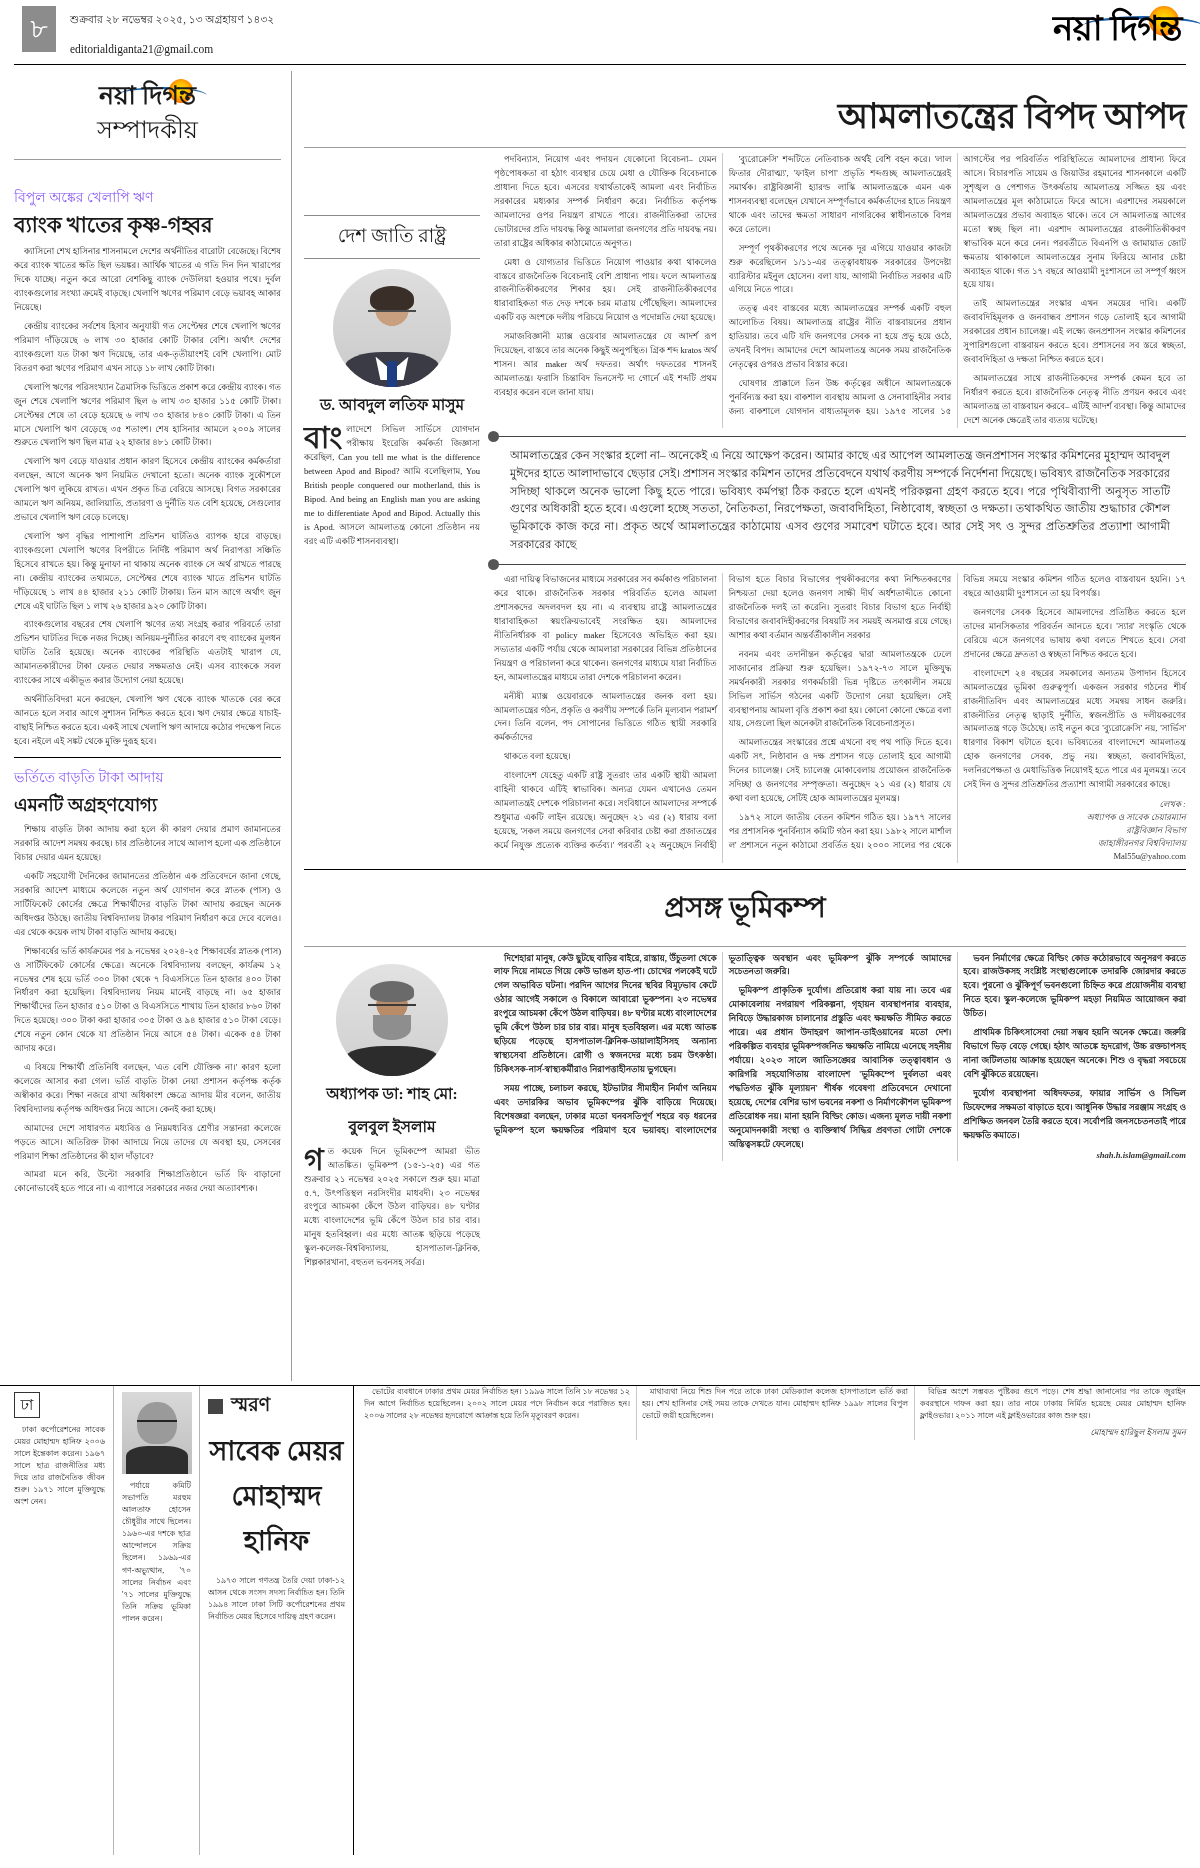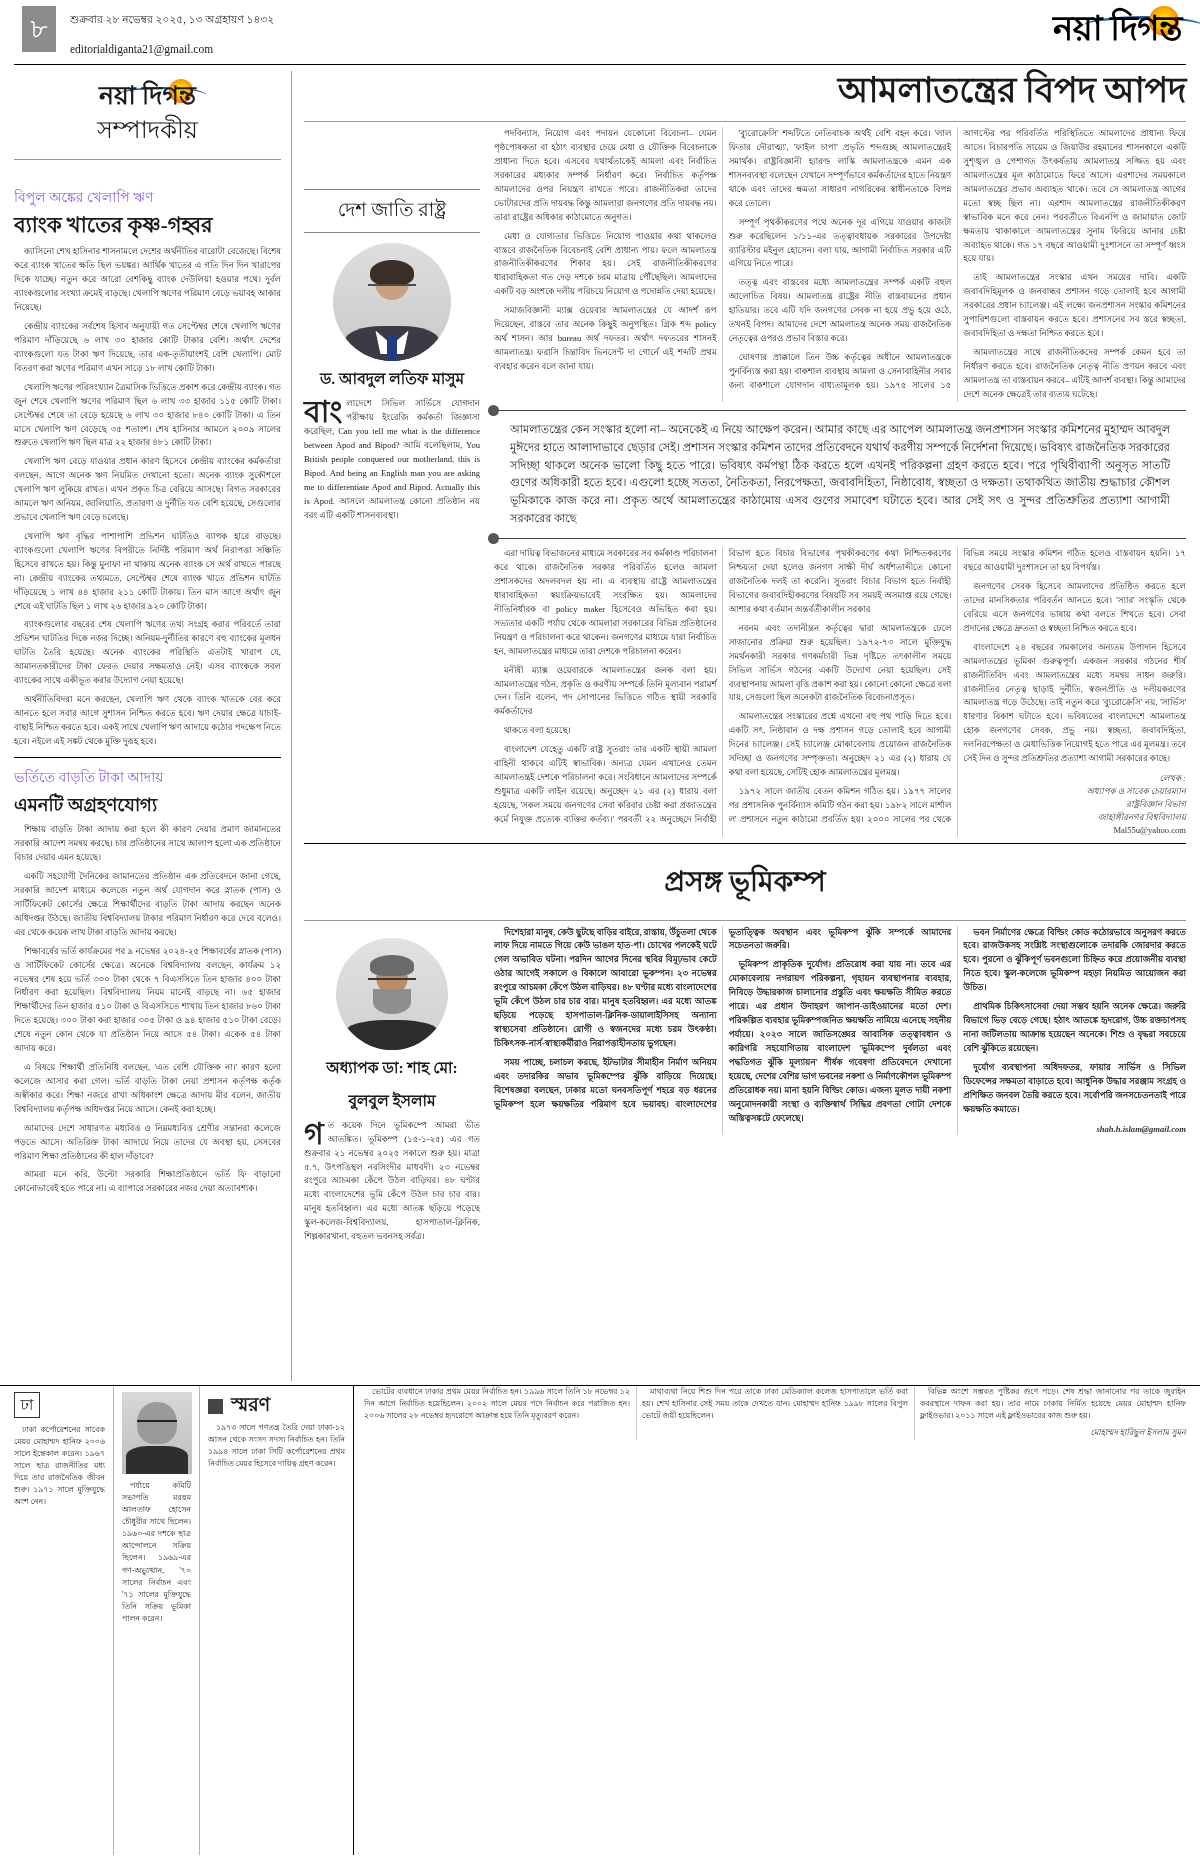--- a/index.html
+++ b/index.html
@@ -73,21 +73,21 @@
   .body-txt p { margin-bottom: 5px; text-indent: 10px; }
 
   .ed-head2 { font-size: 18px; font-weight: bold; line-height: 1.25; margin: 4px 0 7px 0; }
 
   
   .feature { display: flex; }
   .feature-left { width: 190px; padding-right: 14px; }
   .feature-right { flex: 1; }
   .big-head {
     font-size: 35px; font-weight: bold; text-align: right;
-    line-height: 1.12; margin: 0 0 6px 0; letter-spacing: -0.3px;
+    line-height: 1.12; margin: 26px 0 6px 0; letter-spacing: -0.3px;
   }
   .col-rule { border: 0; border-top: 1px solid #9a9a9a; margin: 5px 0; }
 
   .series-label {
     text-align: center; font-size: 19px; padding: 5px 0 5px 0;
     border-top: 1px solid #8a8a8a; border-bottom: 1px solid #8a8a8a;
     margin-top: 62px;
   }
   .author-photo {
     width: 118px; height: 118px; border-radius: 50%; margin: 10px auto 0 auto;
@@ -279,21 +279,21 @@
           <div class="body-txt" style="margin-top:8px">
             <p class="dropcap" style="text-indent:0">বাংলাদেশে সিভিল সার্ভিসে যোগদান পরীক্ষায় ইংরেজি কর্মকর্তা জিজ্ঞাসা করেছিল, Can you tell me what is the difference between Apod and Bipod? আমি বলেছিলাম, You British people conquered our motherland, this is Bipod. And being an English man you are asking me to differentiate Apod and Bipod. Actually this is Apod. আসলে আমলাতন্ত্র কোনো প্রতিষ্ঠান নয় বরং এটি একটি শাসনব্যবস্থা।</p>
           </div>
         </div>
 
         <div class="feature-right">
           <div class="three-col">
             <div class="body-txt">
               <p>পদবিন্যাস, নিয়োগ এবং পদায়ন যেকোনো বিবেচনা– যেমন পৃষ্ঠপোষকতা বা হঠাৎ ব্যবস্থার চেয়ে মেধা ও যৌক্তিক বিবেচনাকে প্রাধান্য দিতে হবে। এসবের যথার্থতাকেই আমলা এবং নির্বাচিত সরকারের মধ্যকার সম্পর্ক নির্ধারণ করে। নির্বাচিত কর্তৃপক্ষ আমলাদের ওপর নিয়ন্ত্রণ রাখতে পারে। রাজনীতিকরা তাদের ভোটারদের প্রতি দায়বদ্ধ কিন্তু আমলারা জনগণের প্রতি দায়বদ্ধ নয়। তারা রাষ্ট্রের অধিকার কাঠামোতে অনুগত।</p>
               <p>মেধা ও যোগ্যতার ভিত্তিতে নিয়োগ পাওয়ার কথা থাকলেও বাস্তবে রাজনৈতিক বিবেচনাই বেশি প্রাধান্য পায়। ফলে আমলাতন্ত্র রাজনীতিকীকরণের শিকার হয়। সেই রাজনীতিকীকরণের ধারাবাহিকতা গত দেড় দশকে চরম মাত্রায় পৌঁছেছিল। আমলাদের একটি বড় অংশকে দলীয় পরিচয়ে নিয়োগ ও পদোন্নতি দেয়া হয়েছে।</p>
-              <p>সমাজবিজ্ঞানী ম্যাক্স ওয়েবার আমলাতন্ত্রের যে আদর্শ রূপ দিয়েছেন, বাস্তবে তার অনেক কিছুই অনুপস্থিত। গ্রিক শব্দ policy অর্থ শাসন। আর bureau অর্থ দফতর। অর্থাৎ দফতরের শাসনই আমলাতন্ত্র। ফরাসি চিন্তাবিদ ভিনসেন্ট দ্য গোর্নে এই শব্দটি প্রথম ব্যবহার করেন বলে জানা যায়।</p>
+              <p>সমাজবিজ্ঞানী ম্যাক্স ওয়েবার আমলাতন্ত্রের যে আদর্শ রূপ দিয়েছেন, বাস্তবে তার অনেক কিছুই অনুপস্থিত। গ্রিক শব্দ kratos অর্থ শাসন। আর maker অর্থ দফতর। অর্থাৎ দফতরের শাসনই আমলাতন্ত্র। ফরাসি চিন্তাবিদ ভিনসেন্ট দ্য গোর্নে এই শব্দটি প্রথম ব্যবহার করেন বলে জানা যায়।</p>
               <p>'ব্যুরোক্রেসি' শব্দটিতে নেতিবাচক অর্থই বেশি বহন করে। 'লাল ফিতার দৌরাত্ম্য', 'ফাইল চাপা' প্রভৃতি শব্দগুচ্ছ আমলাতন্ত্রেরই সমার্থক। রাষ্ট্রবিজ্ঞানী হ্যারল্ড লাস্কি আমলাতন্ত্রকে এমন এক শাসনব্যবস্থা বলেছেন যেখানে সম্পূর্ণভাবে কর্মকর্তাদের হাতে নিয়ন্ত্রণ থাকে এবং তাদের ক্ষমতা সাধারণ নাগরিকের স্বাধীনতাকে বিপন্ন করে তোলে।</p>
               <p>সম্পূর্ণ পৃথকীকরণের পথে অনেক দূর এগিয়ে যাওয়ার কাজটা শুরু করেছিলেন ১/১১-এর তত্ত্বাবধায়ক সরকারের উপদেষ্টা ব্যারিস্টার মইনুল হোসেন। বলা যায়, আগামী নির্বাচিত সরকার এটি এগিয়ে নিতে পারে।</p>
               <p>তত্ত্ব এবং বাস্তবের মধ্যে আমলাতন্ত্রের সম্পর্ক একটি বহুল আলোচিত বিষয়। আমলাতন্ত্র রাষ্ট্রের নীতি বাস্তবায়নের প্রধান হাতিয়ার। তবে এটি যদি জনগণের সেবক না হয়ে প্রভু হয়ে ওঠে, তখনই বিপদ। আমাদের দেশে আমলাতন্ত্র অনেক সময় রাজনৈতিক নেতৃত্বের ওপরও প্রভাব বিস্তার করে।</p>
               <p>ঘোষণার প্রাক্কালে তিন উচ্চ কর্তৃত্বের অধীনে আমলাতন্ত্রকে পুনর্বিন্যস্ত করা হয়। বাকশাল ব্যবস্থায় আমলা ও সেনাবাহিনীর সবার জন্য বাকশালে যোগদান বাধ্যতামূলক হয়। ১৯৭৫ সালের ১৫ আগস্টের পর পরিবর্তিত পরিস্থিতিতে আমলাদের প্রাধান্য ফিরে আসে। বিচারপতি সায়েম ও জিয়াউর রহমানের শাসনকালে একটি সুশৃঙ্খল ও পেশাগত উৎকর্ষতায় আমলাতন্ত্র সজ্জিত হয় এবং আমলাতন্ত্রের মূল কাঠামোতে ফিরে আসে। এরশাদের সময়কালে আমলাতন্ত্রের প্রভাব অব্যাহত থাকে। তবে সে আমলাতন্ত্র আগের মতো স্বচ্ছ ছিল না। এরশাদ আমলাতন্ত্রের রাজনীতিকীকরণ স্বাভাবিক মনে করে নেন। পরবর্তীতে বিএনপি ও জামায়াত জোট ক্ষমতায় থাকাকালে আমলাতন্ত্রের সুনাম ফিরিয়ে আনার চেষ্টা অব্যাহত থাকে। গত ১৭ বছরে আওয়ামী দুঃশাসনে তা সম্পূর্ণ ধ্বংস হয়ে যায়।</p>
               <p>তাই আমলাতন্ত্রের সংস্কার এখন সময়ের দাবি। একটি জবাবদিহিমূলক ও জনবান্ধব প্রশাসন গড়ে তোলাই হবে আগামী সরকারের প্রধান চ্যালেঞ্জ। এই লক্ষ্যে জনপ্রশাসন সংস্কার কমিশনের সুপারিশগুলো বাস্তবায়ন করতে হবে। প্রশাসনের সব স্তরে স্বচ্ছতা, জবাবদিহিতা ও দক্ষতা নিশ্চিত করতে হবে।</p>
               <p>আমলাতন্ত্রের সাথে রাজনীতিকদের সম্পর্ক কেমন হবে তা নির্ধারণ করতে হবে। রাজনৈতিক নেতৃত্ব নীতি প্রণয়ন করবে এবং আমলাতন্ত্র তা বাস্তবায়ন করবে– এটিই আদর্শ ব্যবস্থা। কিন্তু আমাদের দেশে অনেক ক্ষেত্রেই তার ব্যত্যয় ঘটেছে।</p>
             </div>
           </div>
 
           <div class="pullquote">আমলাতন্ত্রের কেন সংস্কার হলো না– অনেকেই এ নিয়ে আক্ষেপ করেন। আমার কাছে এর আপেল আমলাতন্ত্র জনপ্রশাসন সংস্কার কমিশনের মুহাম্মদ আবদুল মুঈদের হাতে আলাদাভাবে ছেড়ার সেই। প্রশাসন সংস্কার কমিশন তাদের প্রতিবেদনে যথার্থ করণীয় সম্পর্কে নির্দেশনা দিয়েছে। ভবিষ্যৎ রাজনৈতিক সরকারের সদিচ্ছা থাকলে অনেক ভালো কিছু হতে পারে। ভবিষ্যৎ কর্মপন্থা ঠিক করতে হলে এখনই পরিকল্পনা গ্রহণ করতে হবে। পরে পৃথিবীব্যাপী অনুসৃত সাতটি গুণের অধিকারী হতে হবে। এগুলো হচ্ছে সততা, নৈতিকতা, নিরপেক্ষতা, জবাবদিহিতা, নিষ্ঠাবোধ, স্বচ্ছতা ও দক্ষতা। তথাকথিত জাতীয় শুদ্ধাচার কৌশল ভূমিকাকে কাজ করে না। প্রকৃত অর্থে আমলাতন্ত্রের কাঠামোয় এসব গুণের সমাবেশ ঘটাতে হবে। আর সেই সৎ ও সুন্দর প্রতিশ্রুতির প্রত্যাশা আগামী সরকারের কাছে</div>
@@ -377,20 +377,21 @@
       <div class="tiny" style="margin-top:6px">
         <p>পর্যায়ে কমিটি সভাপতি মরহুম আলতাফ হোসেন চৌধুরীর সাথে ছিলেন। ১৯৬০-এর দশকে ছাত্র আন্দোলনে সক্রিয় ছিলেন। ১৯৬৯-এর গণ-অভ্যুত্থান, '৭০ সালের নির্বাচন এবং '৭১ সালের মুক্তিযুদ্ধে তিনি সক্রিয় ভূমিকা পালন করেন।</p>
       </div>
     </div>
 
     <div class="bz3">
       <div class="smaran-bar">
         <div class="smaran-sq"></div>
         <div class="smaran-label">স্মরণ</div>
       </div>
+      <div class="smaran-head">সাবেক মেয়র মোহাম্মদ হানিফ</div>
       <div class="tiny">
         <p>১৯৭৩ সালে গণতন্ত্র তৈরি দেয়া ঢাকা-১২ আসন থেকে সংসদ সদস্য নির্বাচিত হন। তিনি ১৯৯৪ সালে ঢাকা সিটি কর্পোরেশনের প্রথম নির্বাচিত মেয়র হিসেবে দায়িত্ব গ্রহণ করেন।</p>
       </div>
     </div>
 
     <div class="bz4">
       <div class="three-col">
         <div class="tiny">
           <p>ভোটের ব্যবধানে ঢাকার প্রথম মেয়র নির্বাচিত হন। ১৯৯৬ সালে তিনি ১৮ নভেম্বর ১২ দিন আগে নির্বাচিত হয়েছিলেন। ২০০২ সালে মেয়র পদে নির্বাচন করে পরাজিত হন। ২০০৬ সালের ২৮ নভেম্বর হৃদরোগে আক্রান্ত হয়ে তিনি মৃত্যুবরণ করেন।</p>
           <p>মাথাব্যথা নিয়ে শিশু দিন পরে তাকে ঢাকা মেডিক্যাল কলেজ হাসপাতালে ভর্তি করা হয়। শেখ হাসিনার সেই সময় তাকে দেখতে যান। মোহাম্মদ হানিফ ১৯৯৮ সালের বিপুল ভোটে জয়ী হয়েছিলেন।</p>

